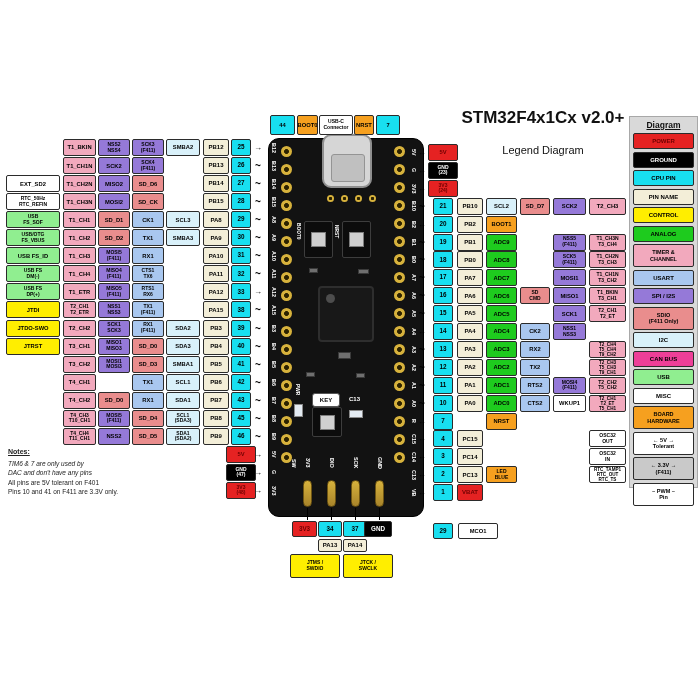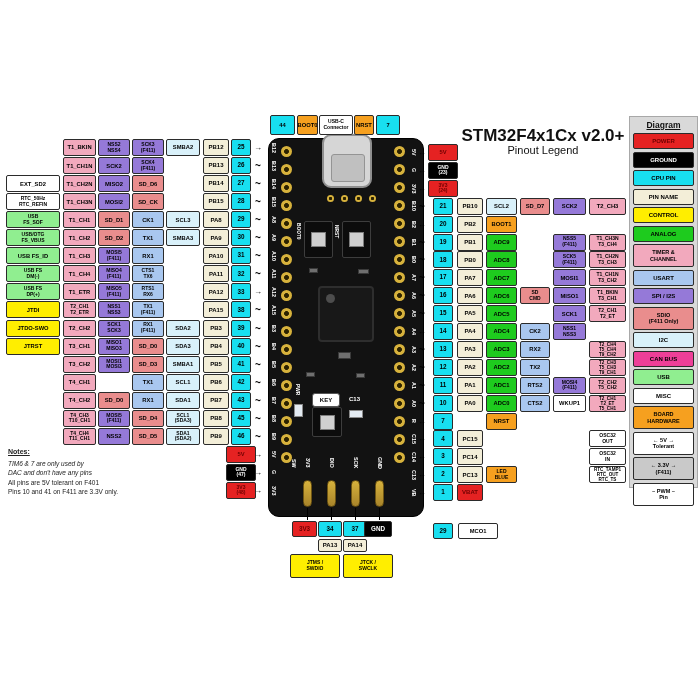--- a/index.html
+++ b/index.html
@@ -1,18 +1,18 @@
 <!DOCTYPE html>
 <html><head>
 <meta charset="utf-8">
 <style>
   html,body{margin:0;padding:0;background:#fff;}
   #stage{position:relative;width:700px;height:700px;background:#fff;overflow:hidden;
          font-family:"Liberation Sans",sans-serif;}
-  .title{position:absolute;left:443px;top:126px;width:200px;text-align:center;
+  .title{position:absolute;left:443px;top:108px;width:200px;text-align:center;
          font-size:17px;font-weight:bold;color:#111;}
   .subtitle{position:absolute;left:443px;top:144px;width:200px;text-align:center;
          font-size:11px;color:#111;}
   .box{position:absolute;display:flex;align-items:center;justify-content:center;
        text-align:center;border:1px solid #2b2b2b;box-sizing:border-box;
        font-weight:bold;white-space:pre-line;overflow:hidden;border-radius:2px;}
   .f1{font-size:5.8px;line-height:1.05;}
   .f2{font-size:5px;line-height:1.12;}
   .f3{font-size:4.6px;line-height:1.1;}
   .pinf{font-size:6px;}
@@ -59,21 +59,21 @@
   .notes-h{font-size:7px;font-weight:bold;text-decoration:underline;margin-bottom:4px;}
   .notes-line{font-size:6.5px;line-height:1.45;display:block;}
   .it{font-style:italic;}
 </style>
 </head>
 <body>
 
 <div id="stage">
 
   <div class="title">STM32F4x1Cx  v2.0+</div>
-  <div class="subtitle">Pinout Legend</div>
+  <div class="subtitle">Legend Diagram</div>
 
   <div id="board">
     <div class="mcu-dot" style="left:50px;top:148px;"></div>
   </div>
 
   <div id="usbc">
     <div class="usbc-inner"></div>
   </div>
 
   <div class="btn" style="left:304px;top:221px;width:29px;height:37px;">

